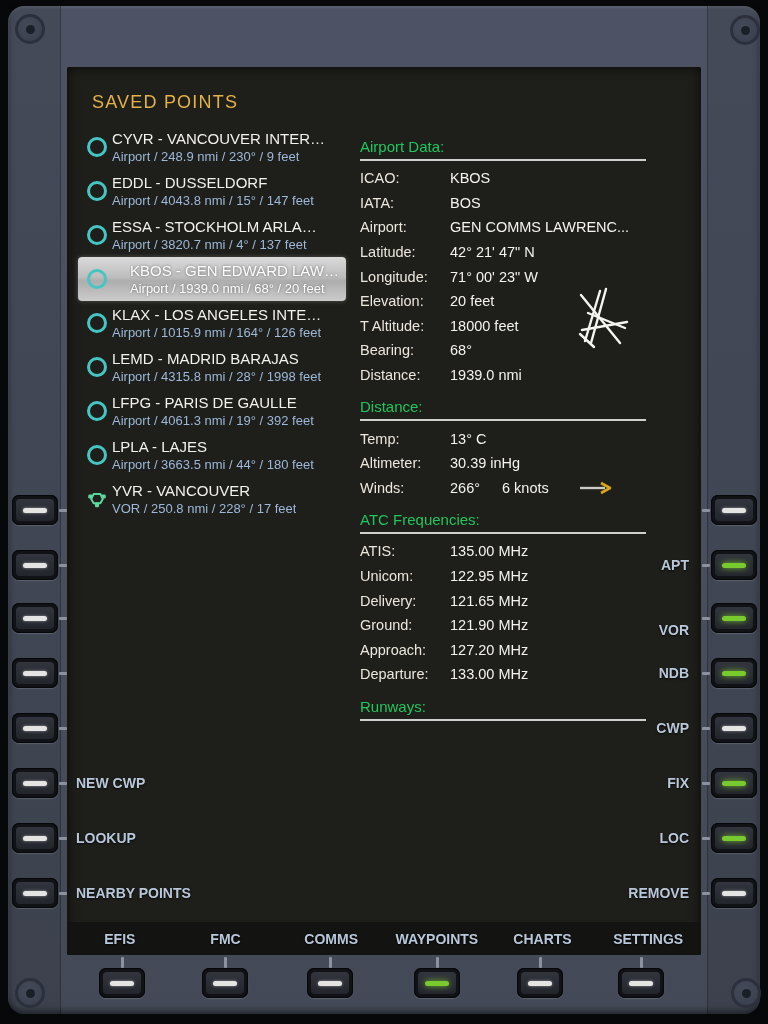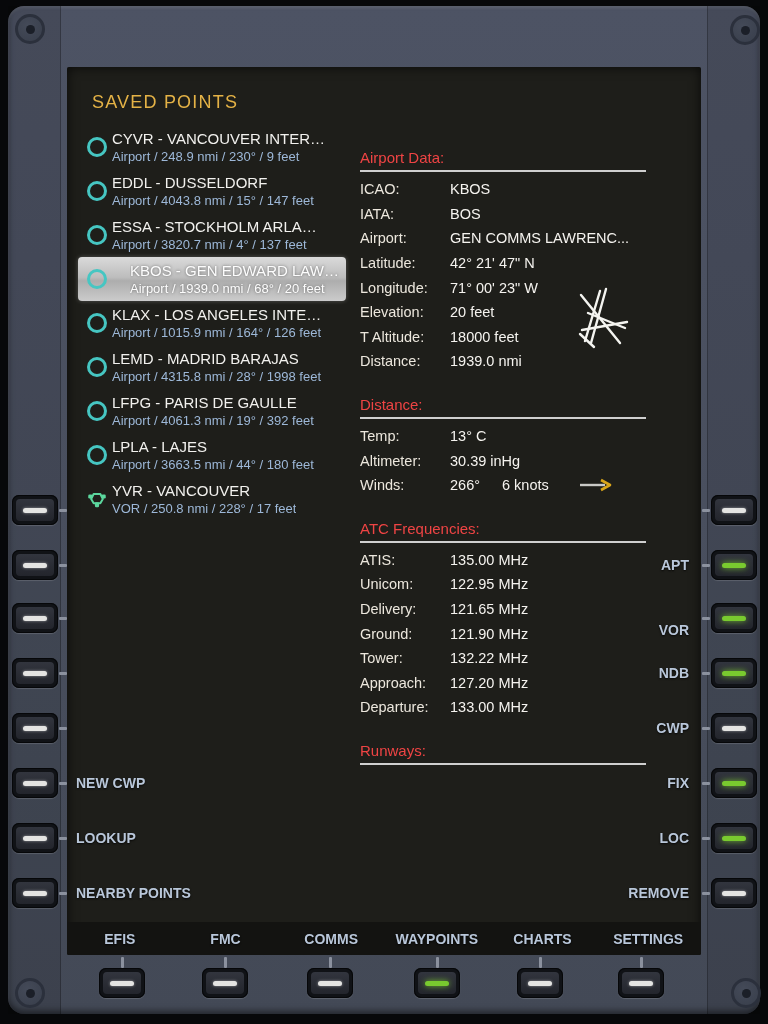--- a/index.html
+++ b/index.html
@@ -32,21 +32,21 @@
   .li-title{font-size:15px;color:#f2f1ee;line-height:19px;}
   .li-info{font-size:13px;color:#9db8d8;line-height:17px;}
   .list-item.selected{background:linear-gradient(180deg,#dadada 0%,#bdbdbd 46%,#adadad 54%,#cbcbcb 100%);
         box-shadow:0 0 4px rgba(255,255,255,.25);gap:18px;}
   .list-item.selected .li-title,.list-item.selected .li-info{color:#fdfdfd;
         text-shadow:0 0 3px rgba(95,95,95,.95);}
   .vor-svg{width:20px;height:20px;}
 
   
   .detail{position:absolute;left:293px;top:60px;width:286px;}
-  .dheader{font-size:15px;color:#ef4444;height:21px;line-height:21px;margin-top:20px;}
+  .dheader{font-size:15px;color:#22c55e;height:21px;line-height:21px;margin-top:9px;}
   .dline{height:2px;background:#cfcfcf;margin:2px 0 5px 0;}
   .drow{display:flex;height:24.6px;align-items:center;font-size:14.5px;}
   .dlabel{flex:0 0 90px;color:#ece7dd;}
   .dvalue{color:#f5f3ef;white-space:nowrap;}
   .dvalue2{color:#f5f3ef;margin-left:22px;}
   .wind-arrow{margin-left:30px;}
 
   .runway-sketch{position:absolute;left:503px;top:212px;}
 
   
@@ -211,20 +211,24 @@
         </div>
       <div class="drow">
           <span class="dlabel">Elevation:</span>
           <span class="dvalue">20 feet</span>
         </div>
       <div class="drow">
           <span class="dlabel">T Altitude:</span>
           <span class="dvalue">18000 feet</span>
         </div>
       <div class="drow">
+          <span class="dlabel">Bearing:</span>
+          <span class="dvalue">68°</span>
+        </div>
+      <div class="drow">
           <span class="dlabel">Distance:</span>
           <span class="dvalue">1939.0 nmi</span>
         </div>
 
       <div class="dheader">Distance:</div>
       <div class="dline"></div>
       <div class="drow">
           <span class="dlabel">Temp:</span>
           <span class="dvalue">13° C</span>
         </div>
@@ -252,24 +256,20 @@
           <span class="dlabel">Unicom:</span>
           <span class="dvalue">122.95 MHz</span>
         </div>
       <div class="drow">
           <span class="dlabel">Delivery:</span>
           <span class="dvalue">121.65 MHz</span>
         </div>
       <div class="drow">
           <span class="dlabel">Ground:</span>
           <span class="dvalue">121.90 MHz</span>
-        </div>
-      <div class="drow">
-          <span class="dlabel">Tower:</span>
-          <span class="dvalue">132.22 MHz</span>
         </div>
       <div class="drow">
           <span class="dlabel">Approach:</span>
           <span class="dvalue">127.20 MHz</span>
         </div>
       <div class="drow">
           <span class="dlabel">Departure:</span>
           <span class="dvalue">133.00 MHz</span>
         </div>
 

